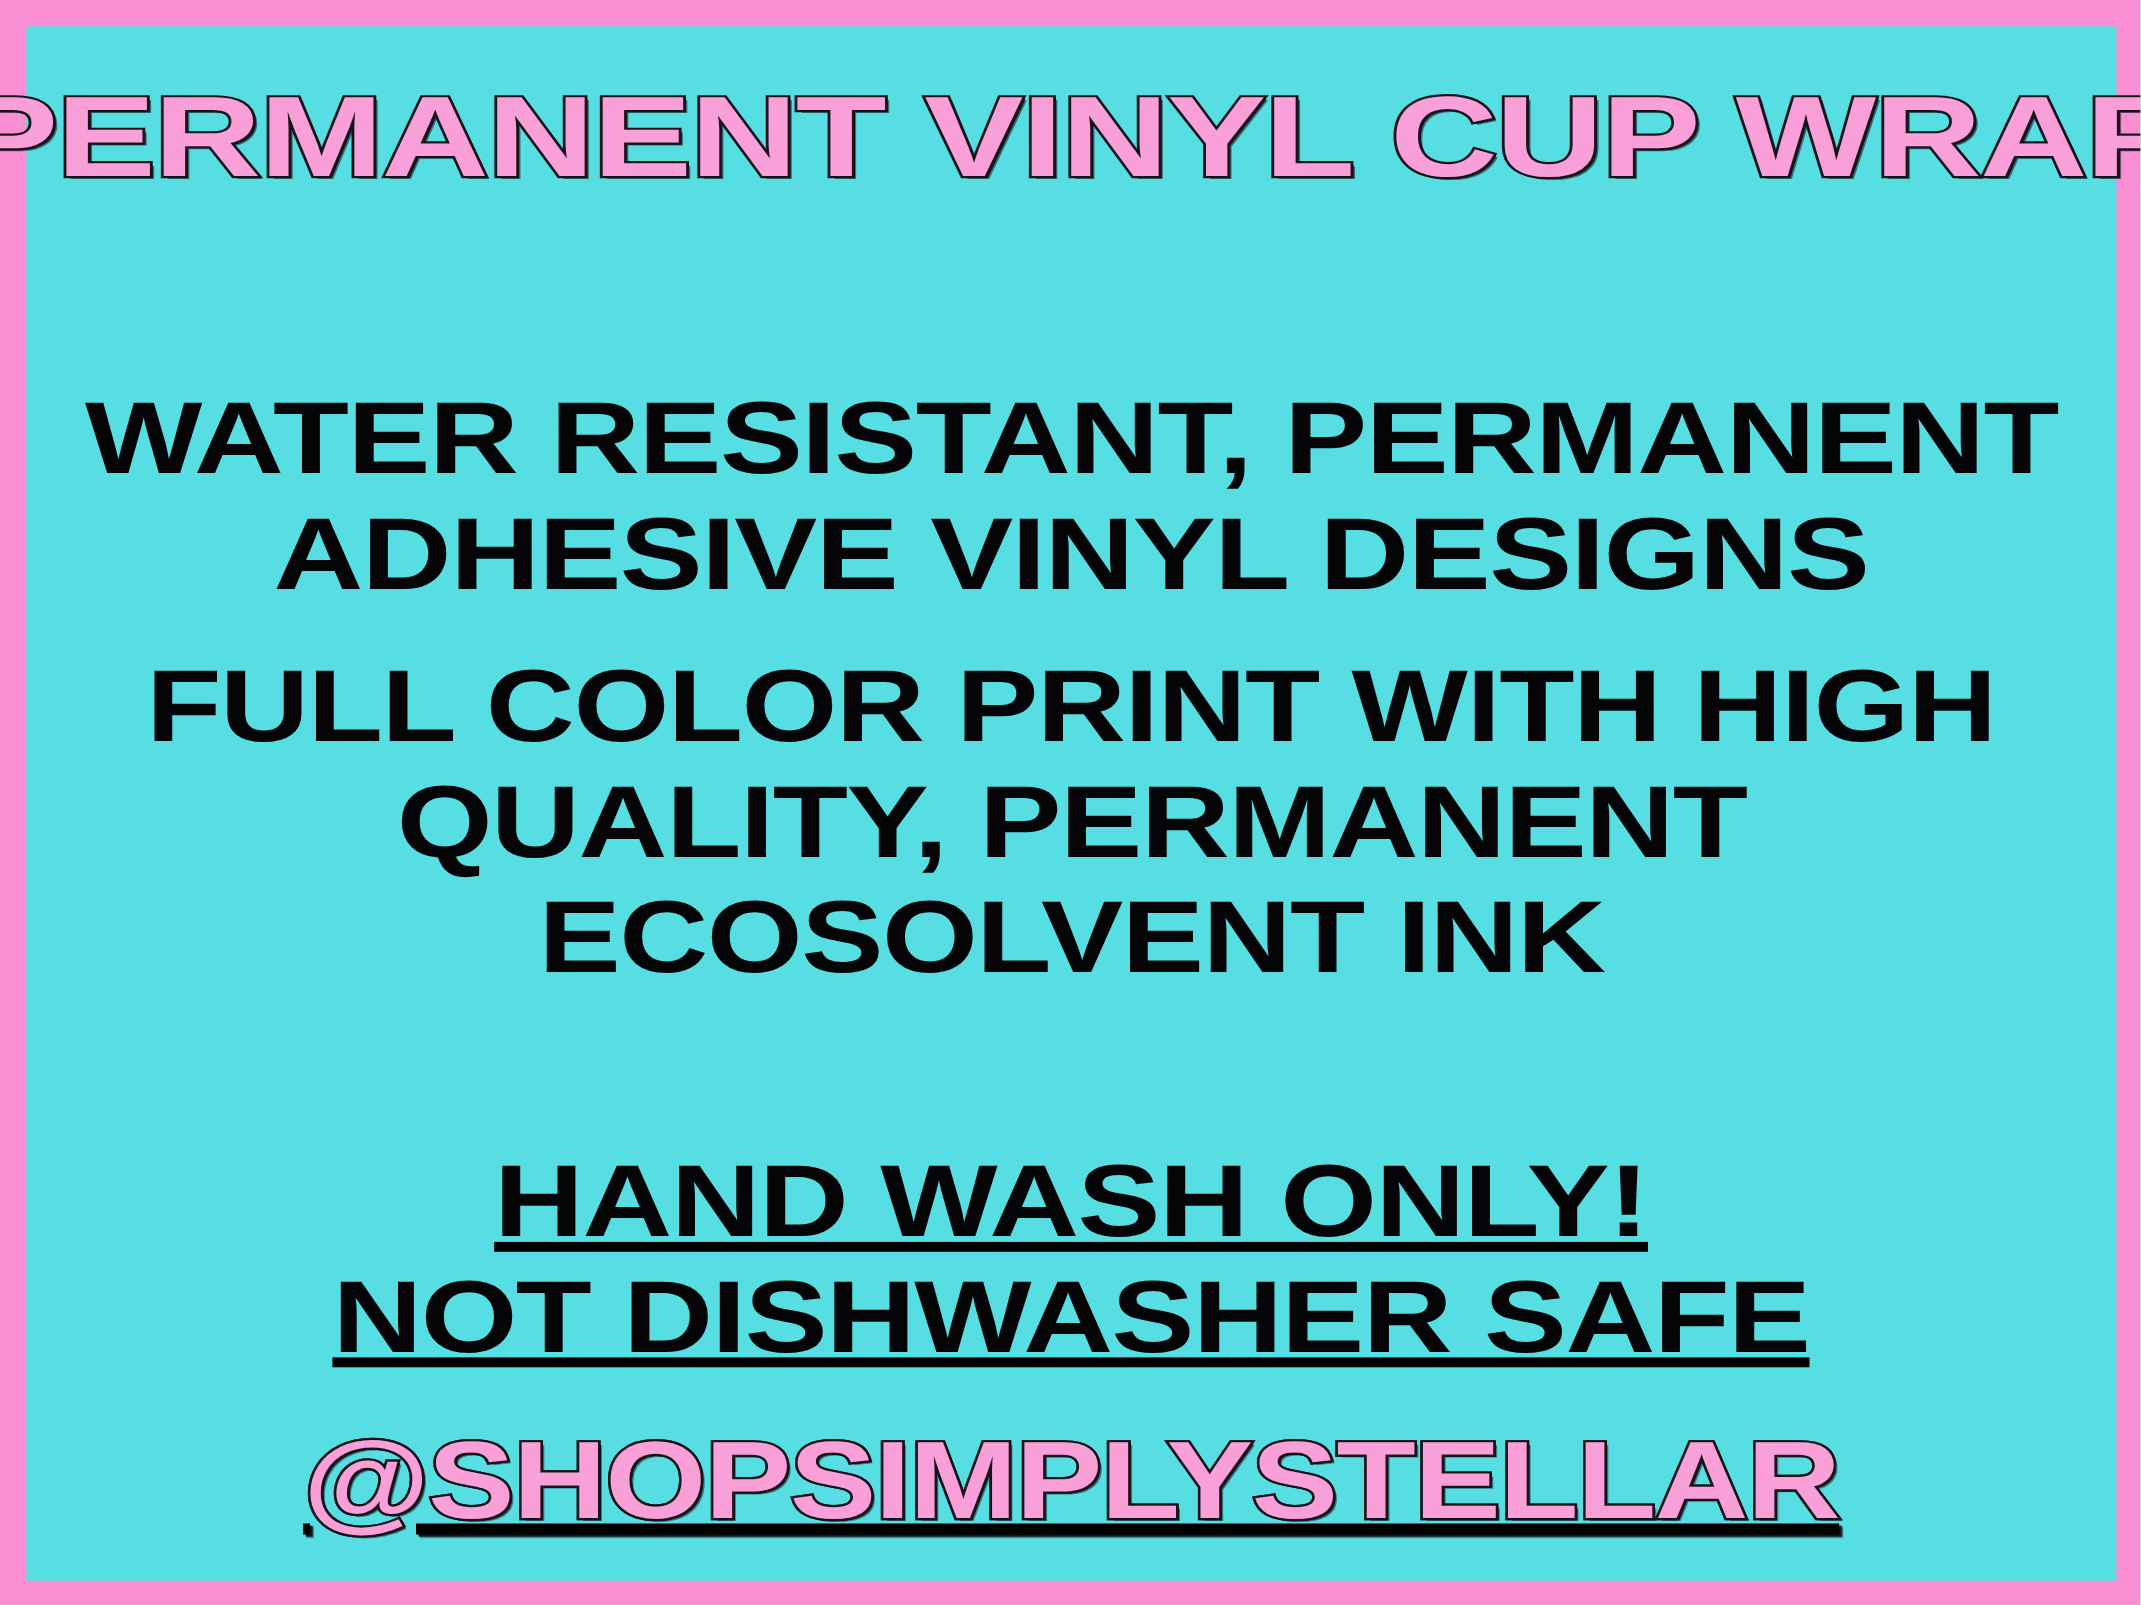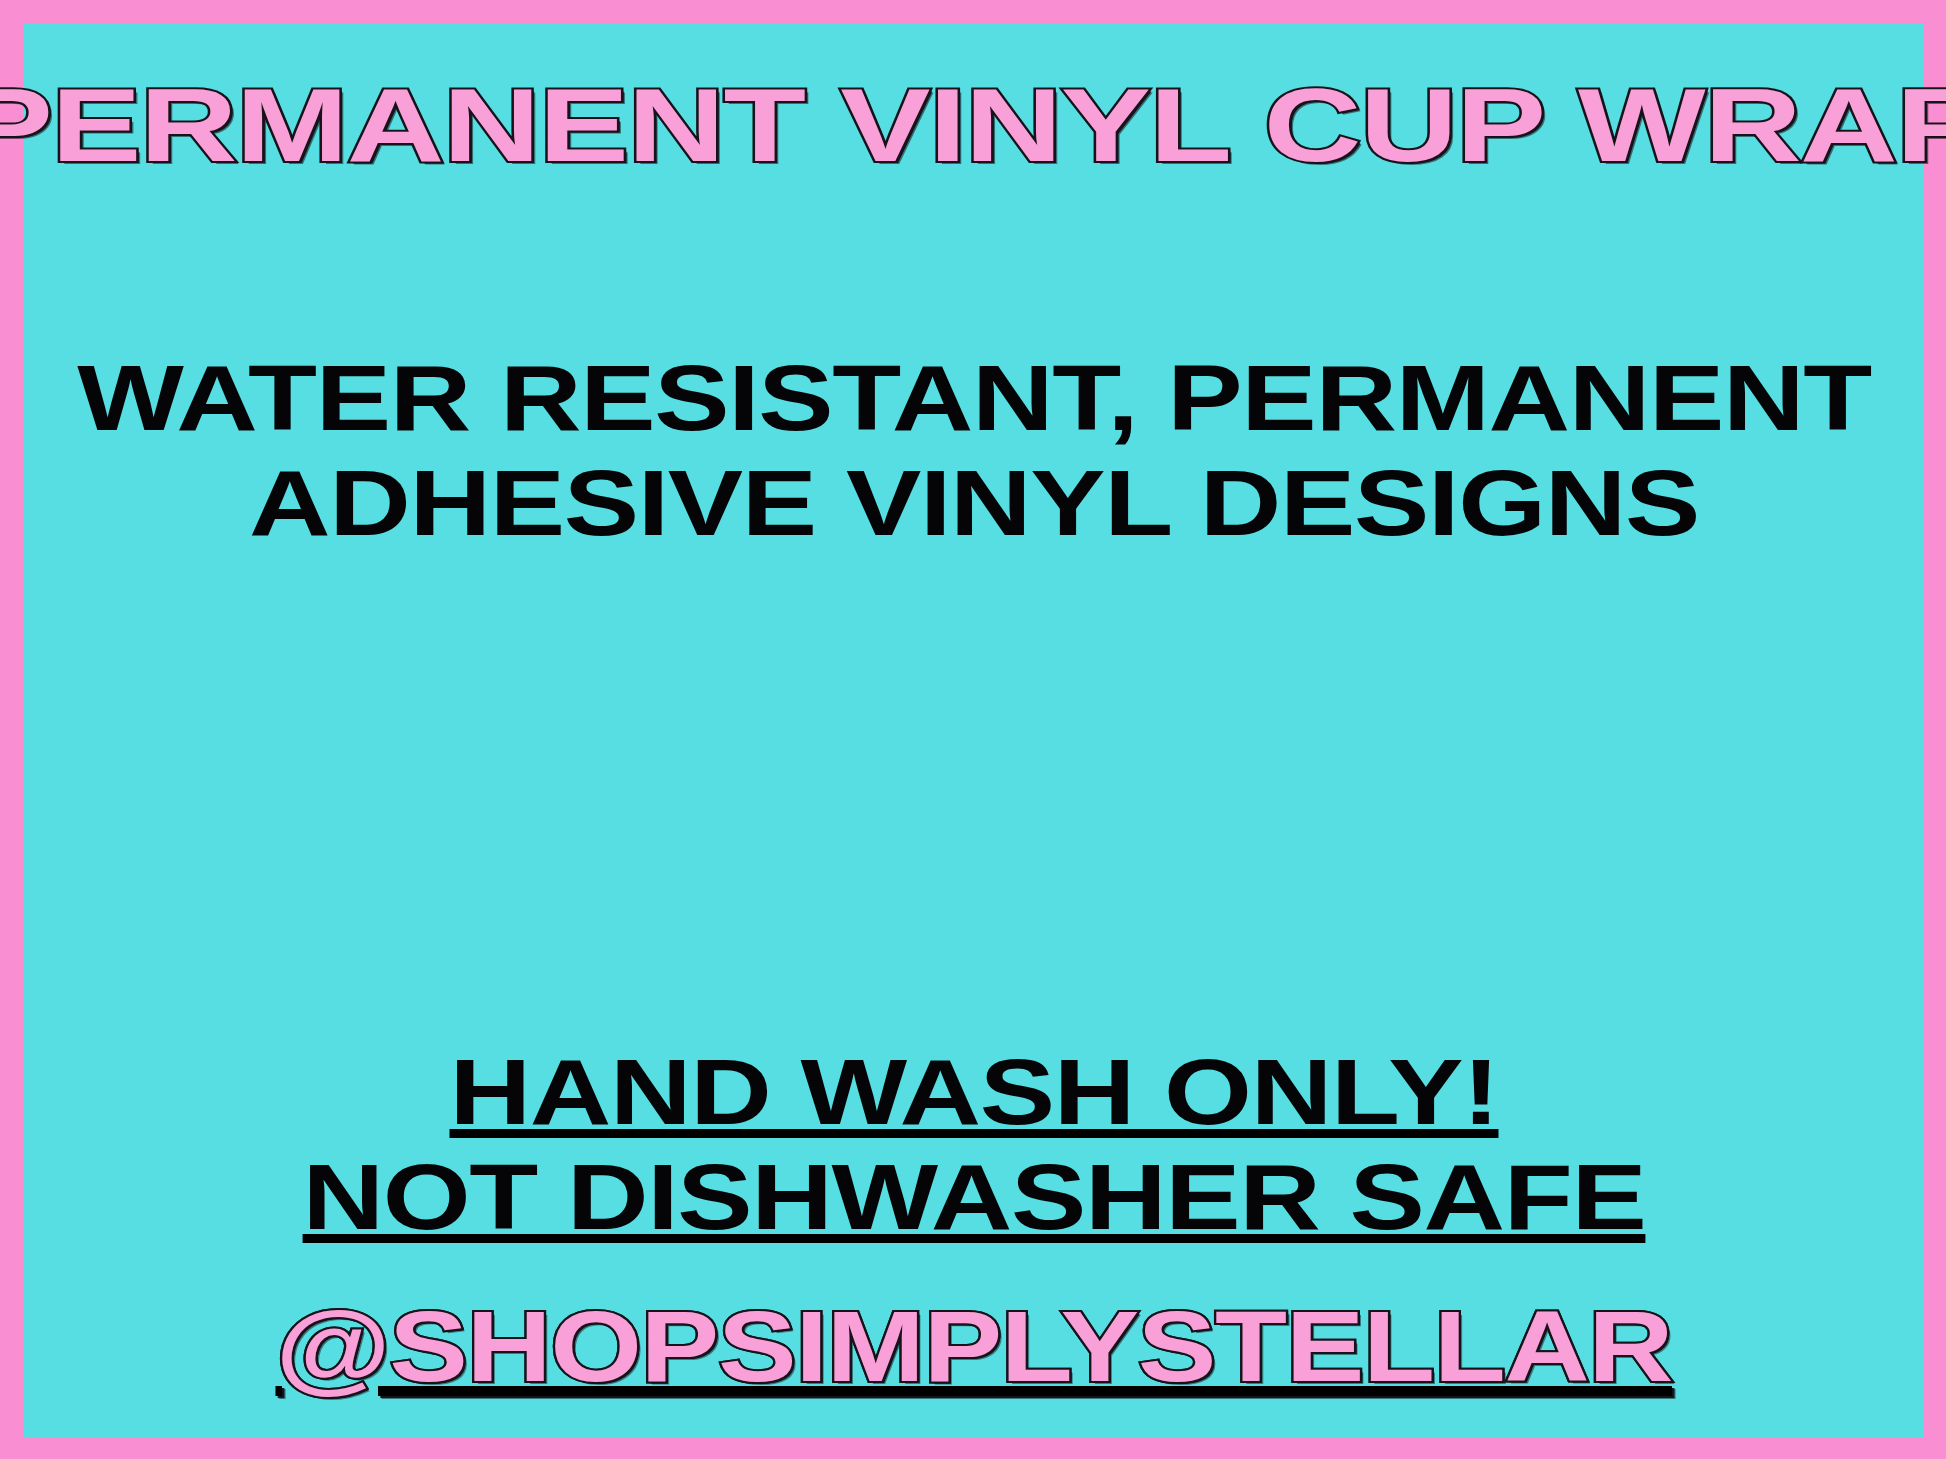--- a/index.html
+++ b/index.html
@@ -63,20 +63,21 @@
        3px 3px 0 rgba(22,19,26,0.55);
   }
 
   
   .body-block {
     position: absolute;
     left: 0;
     right: 0;
     display: flex;
     flex-direction: column;
+    align-items: center;
     justify-content: flex-start;
   }
   .body-line {
     color: #050507;
     font-size: 92px;
     transform: scaleX(1.22);
     margin: 0;
     padding: 0;
   }
   .body-line + .body-line { margin-top: 12px; }
@@ -128,20 +129,25 @@
 
     <div id="title-row">
       <div id="title-text" class="display">PERMANENT VINYL CUP WRAP</div>
     </div>
 
     <div id="block-water" class="body-block">
       <div class="display body-line l0">WATER RESISTANT, PERMANENT</div>
       <div class="display body-line l1">ADHESIVE VINYL DESIGNS</div>
     </div>
 
+    <div id="block-print" class="body-block">
+      <div class="display body-line l0">FULL COLOR PRINT WITH HIGH</div>
+      <div class="display body-line l1">QUALITY, PERMANENT</div>
+      <div class="display body-line l2">ECOSOLVENT INK</div>
+    </div>
 
     <div id="block-wash" class="body-block">
       <div class="display body-line l0">HAND WASH ONLY!</div>
       <div class="display body-line l1">NOT DISHWASHER SAFE</div>
     </div>
 
     <div id="handle-row">
       <div id="handle-text" class="display">@SHOPSIMPLYSTELLAR</div>
     </div>
 

